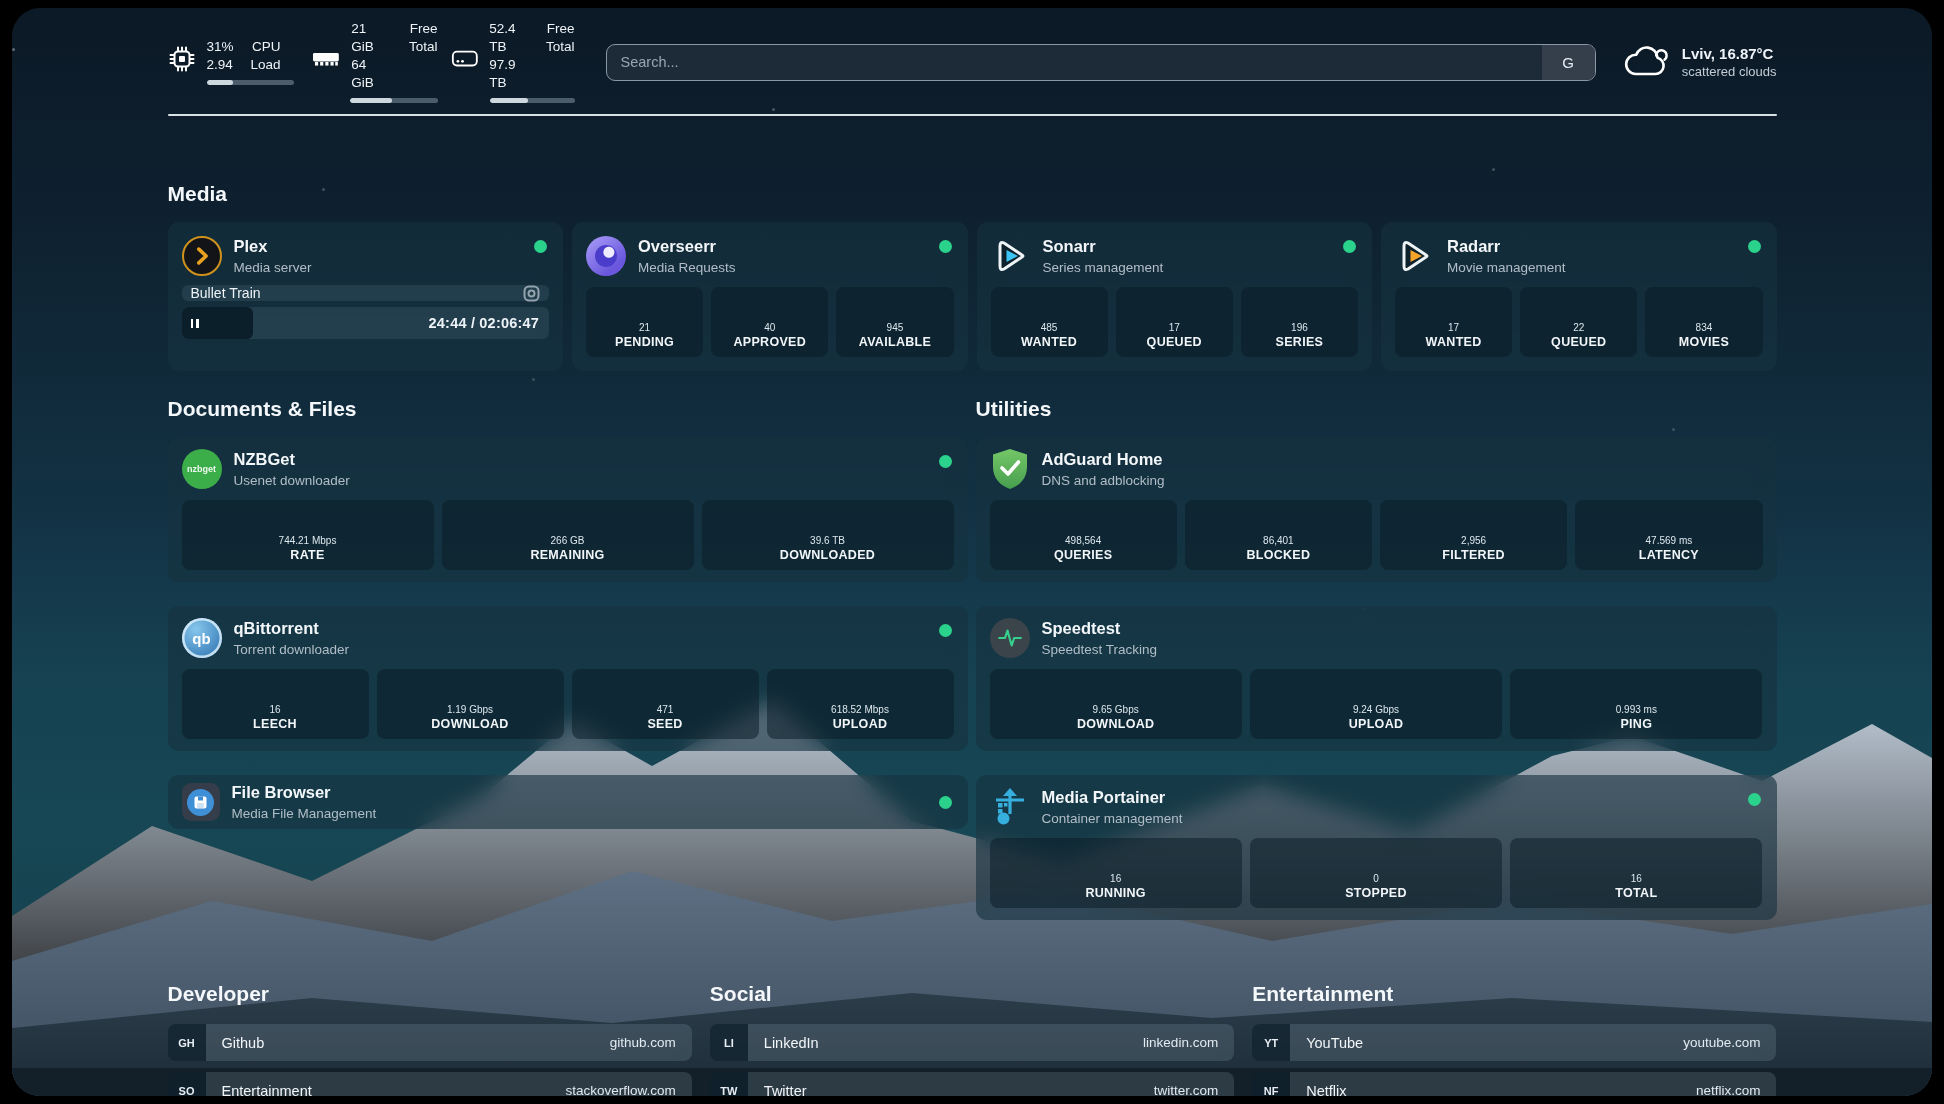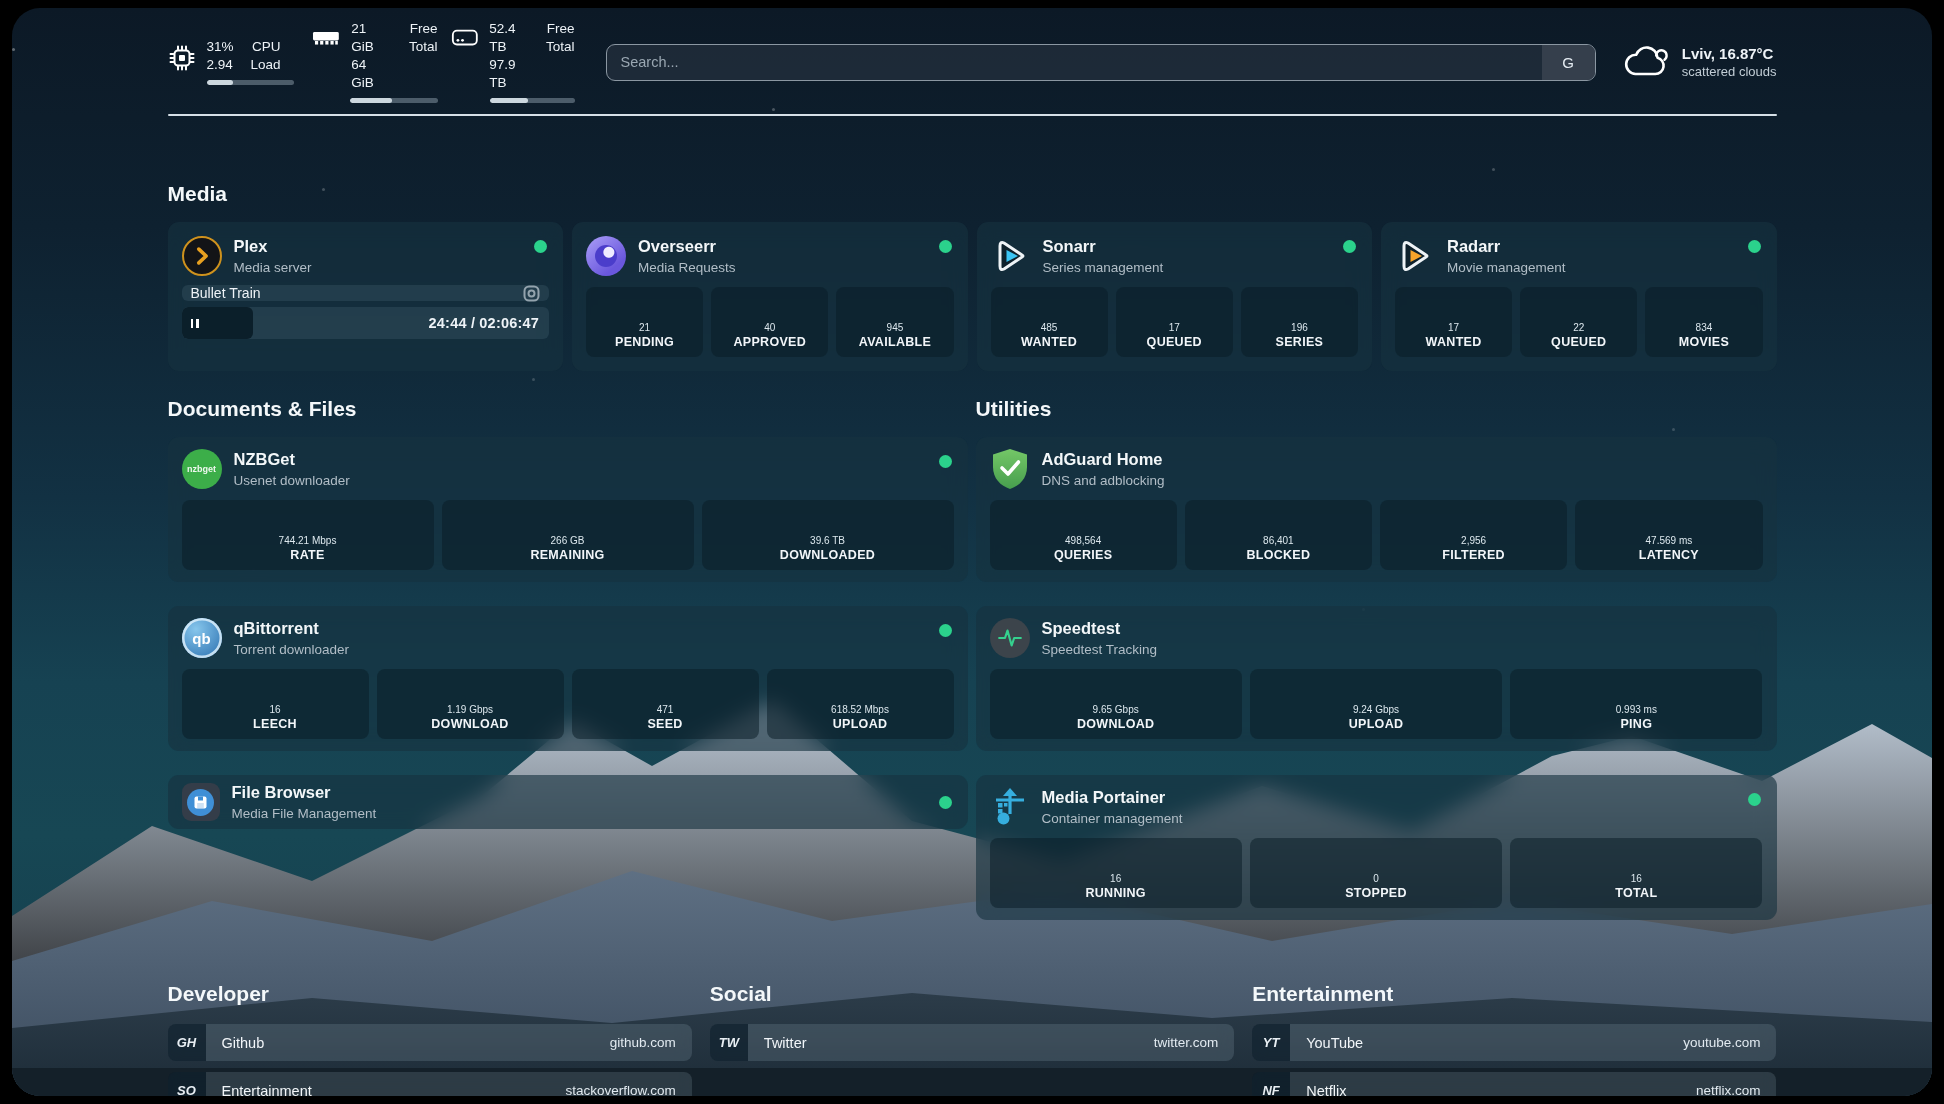--- a/index.html
+++ b/index.html
@@ -13,21 +13,21 @@
     background:rgba(255,255,255,.35);
     box-shadow:310px 140px 0 rgba(255,255,255,.22), 760px 60px 0 rgba(255,255,255,.25),
     1120px 210px 0 rgba(255,255,255,.2), 1480px 120px 0 rgba(255,255,255,.22),
     520px 330px 0 rgba(255,255,255,.18), 990px 420px 0 rgba(255,255,255,.2),
     1660px 380px 0 rgba(255,255,255,.18), 240px 520px 0 rgba(255,255,255,.16),
     1350px 560px 0 rgba(255,255,255,.18), 640px 640px 0 rgba(255,255,255,.2); }
   .content { position:relative; width:1609px; margin:0 auto; z-index:2; }
 
   
   .topbar { display:flex; align-items:center; margin-top:28px; height:52px; }
-  .res { position:relative; display:flex; gap:11px; align-items:flex-start; padding-bottom:12px; }
+  .res { position:relative; display:flex; gap:11px; align-items:center; padding-bottom:12px; }
   .res .ricon { margin-top:6px; }
   .res-cols { display:flex; gap:17px; font-size:13.5px; line-height:1.35; }
   .rc2 { text-align:right; }
   .tbar { position:absolute; left:39px; right:0; bottom:1px; height:5px; border-radius:3px;
     background:rgba(130,146,158,.55); overflow:hidden; }
   .tbar i { display:block; height:100%; border-radius:3px; background:#ccd7de; }
   .m-cpu { width:126px; } .m-mem { width:127px; margin-left:17px; } .m-dsk { width:124px; margin-left:13px; }
   .search { position:relative; width:990px; height:37px; margin-left:31px; }
   .search input { width:100%; height:100%; background:rgba(31,43,57,.93);
     border:1px solid #8b97a2; border-radius:9px; color:#dfe7ee; font-size:14.5px;
@@ -76,21 +76,21 @@
   .slim { padding:8px 14px; }
   .slim .dot { top:21px; }
 
   
   .bookmarks { display:grid; grid-template-columns:repeat(3,1fr); gap:18px; margin-top:62px; }
   .bk-title { margin-bottom:18px; }
   .bkrow { height:37px; border-radius:8px; overflow:hidden; display:flex; margin-bottom:11px;
     backdrop-filter:blur(7px); cursor:pointer; }
   .bkrow:last-child { margin-bottom:0; }
   .abbr { width:38px; flex:none; background:rgba(14,32,45,.62); display:flex; align-items:center;
-    justify-content:center; font-size:13px; font-weight:600; color:#e8eef3;font-style:italic; }
+    justify-content:center; font-size:11px; font-weight:600; color:#e8eef3; }
   .bkbody { flex:1; background:rgba(180,205,220,.16); display:flex; align-items:center;
     justify-content:space-between; padding:0 16px; }
   .bkname { font-size:14.5px; color:#f2f6f9; }
   .bkurl { font-size:13.5px; color:#e2eaf0; }
 
   
   .ic-circ { border-radius:50%; }
   .plexic { width:40px; height:40px; background:#131417; border:2px solid #cf921d; }
   .ovric { width:40px; height:40px; background:linear-gradient(140deg,#ab9ff8 0%,#6a57dd 75%); }
   .ovreye { width:22px; height:22px; border-radius:50%;
@@ -549,20 +549,27 @@
           <div class="bkbody">
             <span class="bkname">DEV</span>
             <span class="bkurl">dev.to</span>
           </div>
         </div>
       </div>
 
       <div>
         <div class="sec-title bk-title">Social</div>
         <div class="bkrow">
+          <div class="abbr">LI</div>
+          <div class="bkbody">
+            <span class="bkname">LinkedIn</span>
+            <span class="bkurl">linkedin.com</span>
+          </div>
+        </div>
+        <div class="bkrow">
           <div class="abbr">TW</div>
           <div class="bkbody">
             <span class="bkname">Twitter</span>
             <span class="bkurl">twitter.com</span>
           </div>
         </div>
       </div>
 
       <div>
         <div class="sec-title bk-title">Entertainment</div>

